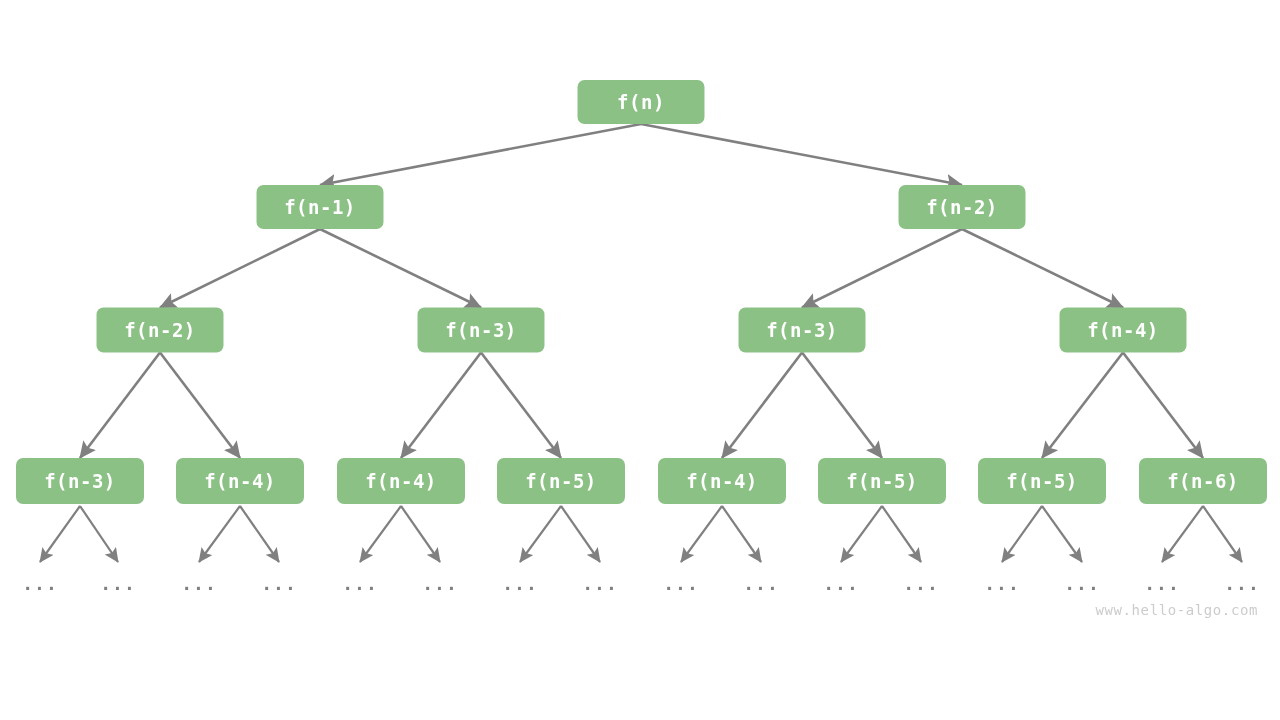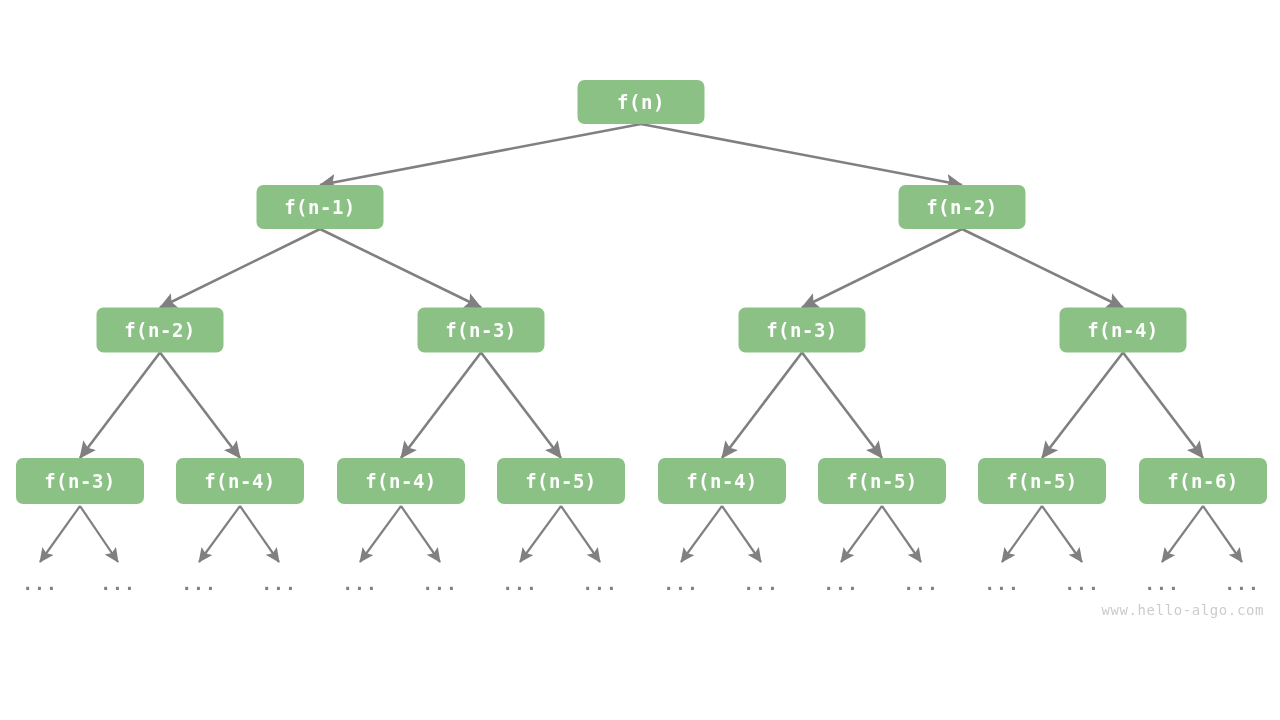--- a/index.html
+++ b/index.html
@@ -53,21 +53,21 @@
     fill: #808080;
     font-family: "DejaVu Sans Mono", "Liberation Mono", monospace;
     font-size: 18px;
     font-weight: 700;
     text-anchor: middle;
     dominant-baseline: middle;
     letter-spacing: 1px;
   }
   .watermark {
     position: absolute;
-    right: 16px;
+    right: 22px;
     bottom: 26px;
     color: #cccccc;
     font-family: "DejaVu Sans Mono", "Liberation Mono", monospace;
     font-size: 14px;
     letter-spacing: 0.6px;
     white-space: nowrap;
   }
 </style>
 </head>
 <body>

